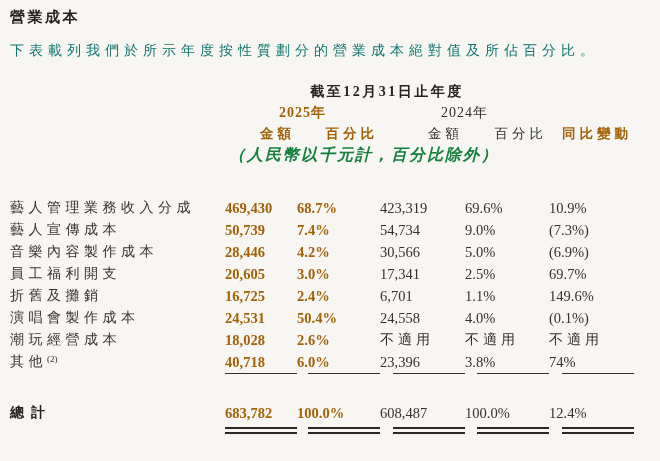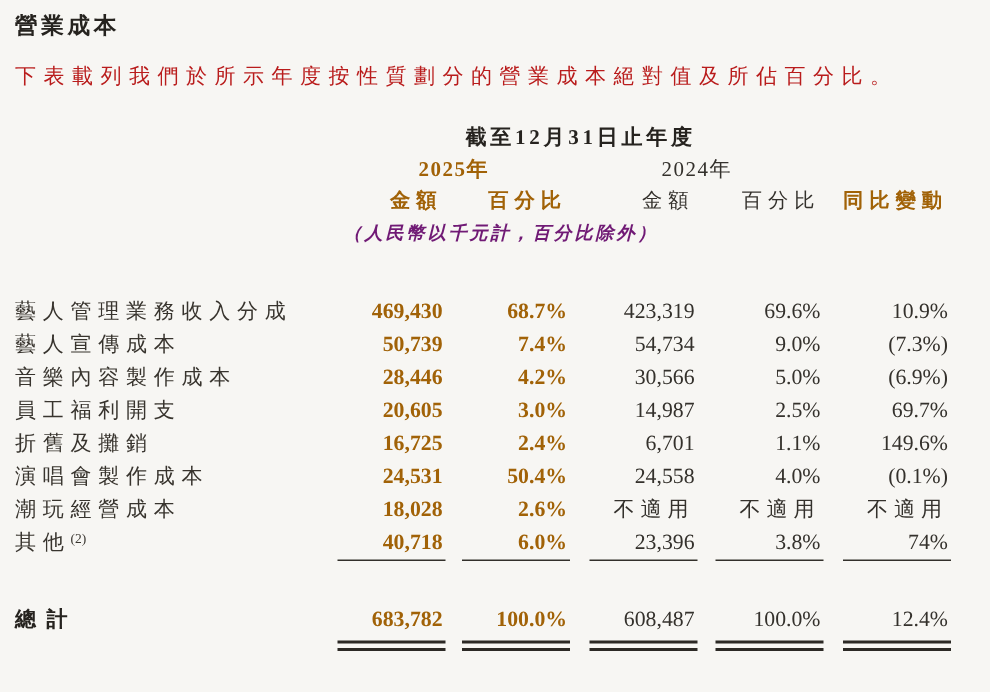--- a/index.html
+++ b/index.html
@@ -11,43 +11,43 @@
     overflow: hidden;
   }
   .page { padding: 8px 0 0 10px; }
 
   .title {
     font-size: 15px; font-weight: bold; letter-spacing: 2.5px;
     margin: 0; color: #26231f;
   }
   .intro {
     font-size: 14px; letter-spacing: 5px;
-    margin: 15px 0 0 0; color: #b91c1c;
+    margin: 15px 0 0 0; color: #0f766e;
   }
 
   table.costs {
     border-collapse: collapse; table-layout: fixed;
     width: 624px; margin-top: 22px;
   }
   td, th { padding: 0; font-weight: normal; vertical-align: middle; }
-  .num { text-align: right; font-size: 14.5px; padding-right: 2px; white-space: nowrap; }
+  .num { font-size: 14.5px; padding-right: 2px; white-space: nowrap; }
   .num.na { letter-spacing: 4px; font-size: 14px; }
   .b { font-weight: bold; color: #a16207; }
   .center { }
 
   tr.r-period { height: 20px; }
   tr.r-period th { font-size: 14px; font-weight: bold; letter-spacing: 2.5px; color: #26231f; }
   tr.r-years { height: 21px; }
   tr.r-years th { font-size: 14px; letter-spacing: 1px; }
   tr.r-cols { height: 21px; }
   tr.r-cols th { text-align: right; font-size: 13.5px; letter-spacing: 4px; padding-right: 2px; white-space: nowrap; }
   tr.r-note { height: 22px; }
   .unit-note {
-    font-size: 12px; font-style: italic; font-weight: bold;
-    letter-spacing: 2px; color: #701a75; padding-left: 4px; white-space: nowrap;
+    font-size: 16px; font-style: italic; font-weight: bold;
+    letter-spacing: 2px; color: #15803d; padding-left: 4px; white-space: nowrap;
   }
   tr.r-gap1 { height: 31px; }
   tr.r-gap2 { height: 24px; }
 
   tbody tr.row { height: 22px; }
   td.label { font-size: 14px; letter-spacing: 4.5px; white-space: nowrap; color: #38342e; }
   td.label sup { font-size: 9px; letter-spacing: 0; vertical-align: 4px; }
 
   tr.r-rule { height: 5px; }
   tr.r-rule td { vertical-align: top; }
@@ -127,21 +127,21 @@
         <td class="num b">28,446</td>
         <td class="num b">4.2%</td>
         <td class="num">30,566</td>
         <td class="num">5.0%</td>
         <td class="num">(6.9%)</td>
       </tr>
       <tr class="row">
         <td class="label"><span>員工福利開支</span><sup></sup></td>
         <td class="num b">20,605</td>
         <td class="num b">3.0%</td>
-        <td class="num">14,987</td>
+        <td class="num">17,341</td>
         <td class="num">2.5%</td>
         <td class="num">69.7%</td>
       </tr>
       <tr class="row">
         <td class="label"><span>折舊及攤銷</span><sup></sup></td>
         <td class="num b">16,725</td>
         <td class="num b">2.4%</td>
         <td class="num">6,701</td>
         <td class="num">1.1%</td>
         <td class="num">149.6%</td>

